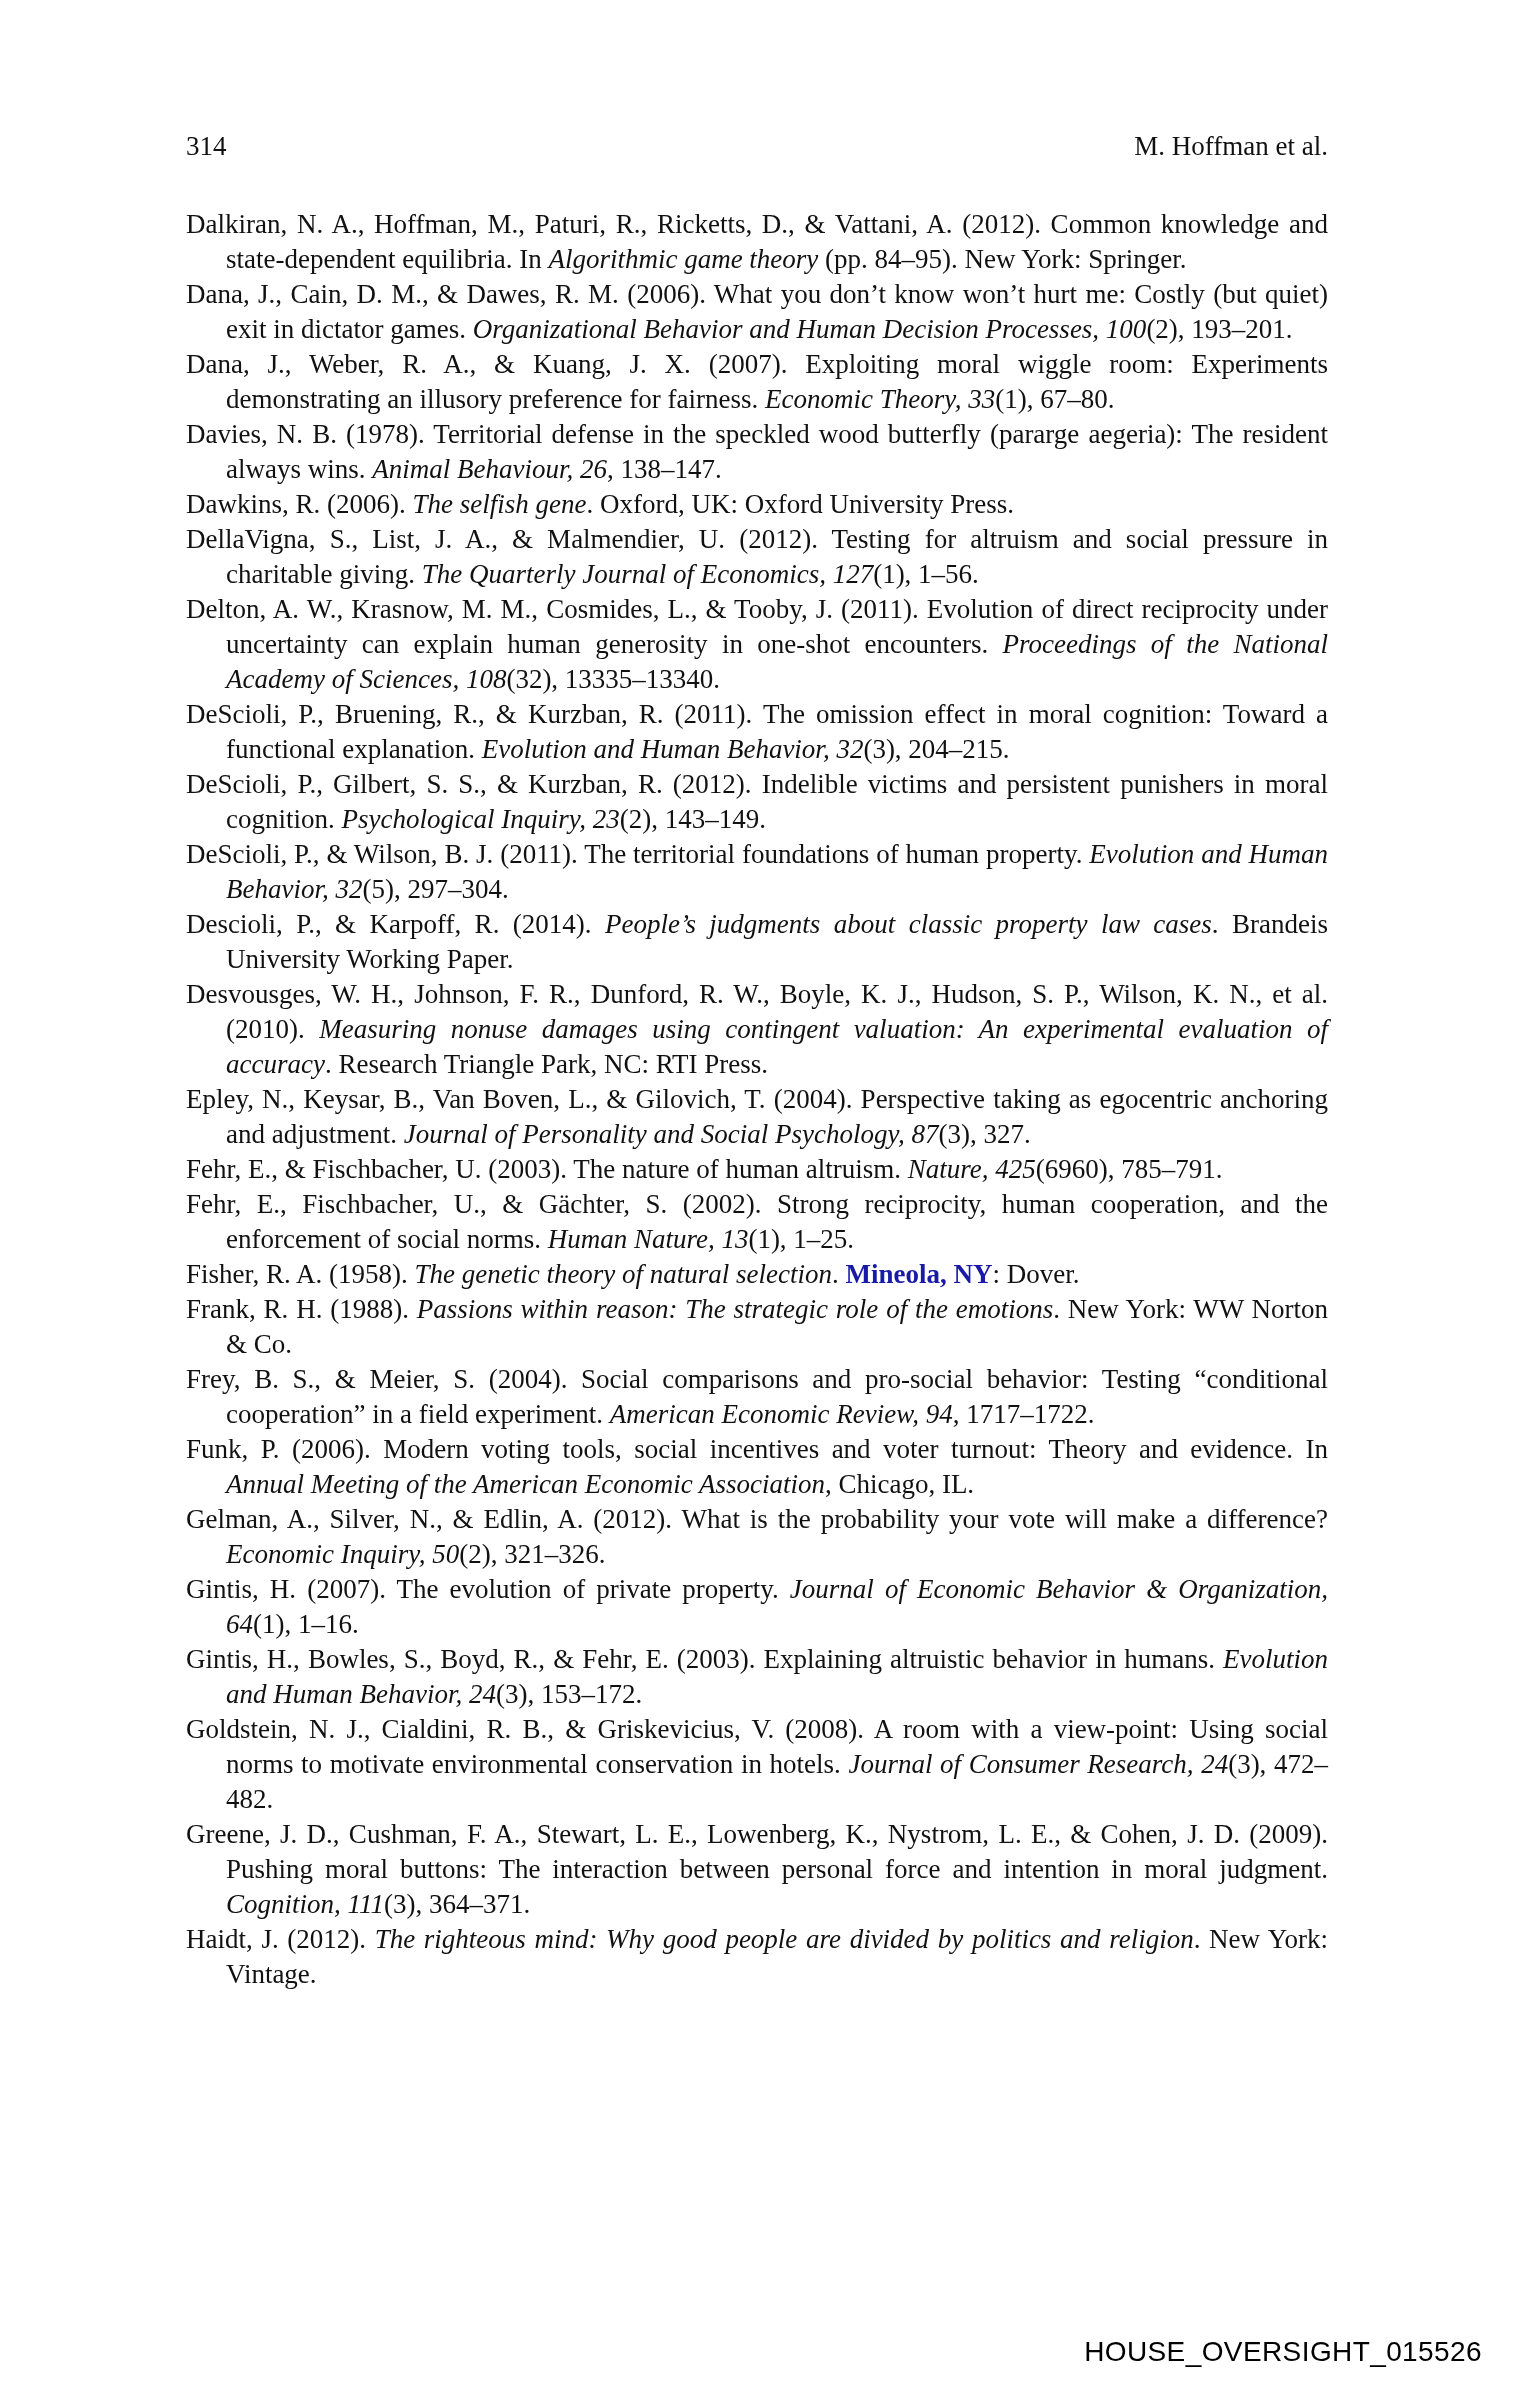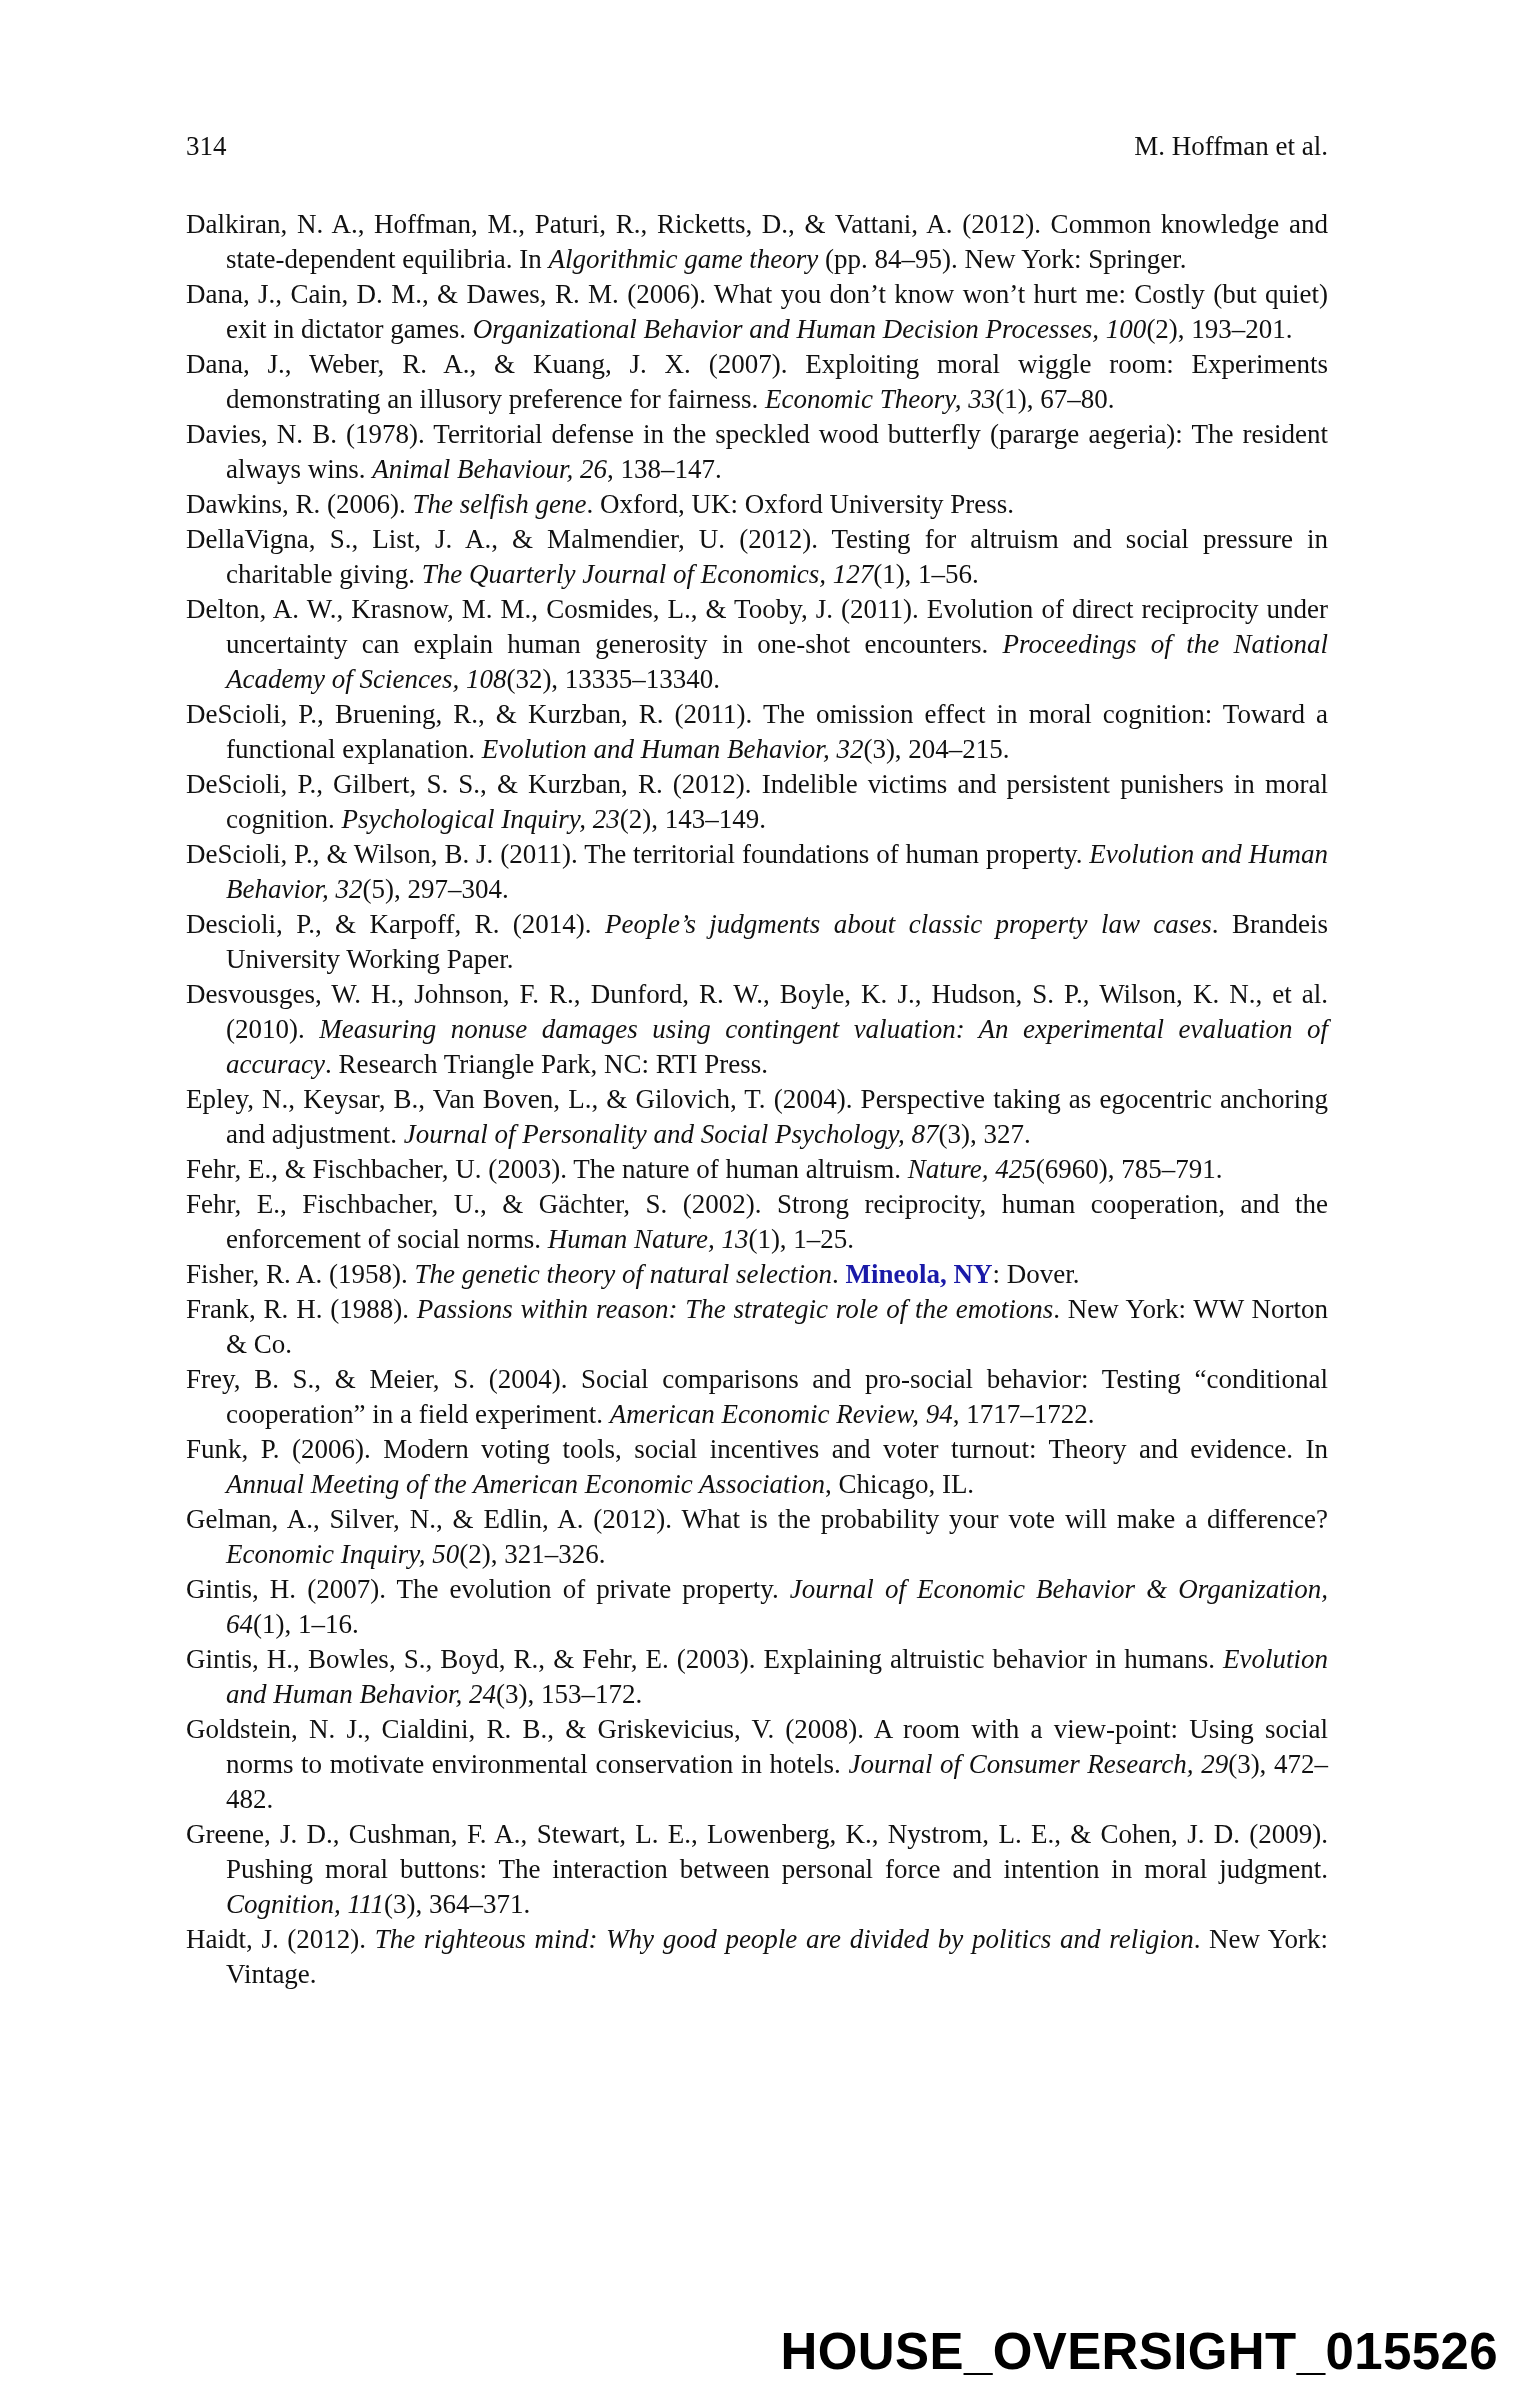--- a/index.html
+++ b/index.html
@@ -55,28 +55,27 @@
     }
     .ref i {
       font-style: italic;
     }
     .ref .link {
       color: #1a1aa8;
       font-weight: bold;
     }
     .footer-stamp {
       position: absolute;
-      right: 40px;
+      right: 56px;
       top: 2328px;
       font-family: "Liberation Sans", "DejaVu Sans", sans-serif;
-      font-size: 51px;
+      font-size: 28px;
       line-height: 47px;
       color: #000000;
       letter-spacing: 0.4px;
-      font-weight: bold;
     }
   </style>
 </head>
 <body>
 
 <div class="running-header">
   <span class="page-number">314</span>
   <span class="running-title">M. Hoffman et al.</span>
 </div>
 
@@ -96,19 +95,19 @@
     <li class="ref"><span>Epley, N., Keysar, B., Van Boven, L., &amp; Gilovich, T. (2004). Perspective taking as egocentric anchoring and adjustment. </span><i>Journal of Personality and Social Psychology, 87</i><span>(3), 327.</span></li>
     <li class="ref"><span>Fehr, E., &amp; Fischbacher, U. (2003). The nature of human altruism. </span><i>Nature, 425</i><span>(6960), 785–791.</span></li>
     <li class="ref"><span>Fehr, E., Fischbacher, U., &amp; Gächter, S. (2002). Strong reciprocity, human cooperation, and the enforcement of social norms. </span><i>Human Nature, 13</i><span>(1), 1–25.</span></li>
     <li class="ref"><span>Fisher, R. A. (1958). </span><i>The genetic theory of natural selection</i><span>. </span><span class="link" style="color: rgb(26, 26, 168);">Mineola, NY</span><span>: Dover.</span></li>
     <li class="ref"><span>Frank, R. H. (1988). </span><i>Passions within reason: The strategic role of the emotions</i><span>. New York: WW Norton &amp; Co.</span></li>
     <li class="ref"><span>Frey, B. S., &amp; Meier, S. (2004). Social comparisons and pro-social behavior: Testing “conditional cooperation” in a field experiment. </span><i>American Economic Review, 94</i><span>, 1717–1722.</span></li>
     <li class="ref"><span>Funk, P. (2006). Modern voting tools, social incentives and voter turnout: Theory and evidence. In </span><i>Annual Meeting of the American Economic Association</i><span>, Chicago, IL.</span></li>
     <li class="ref"><span>Gelman, A., Silver, N., &amp; Edlin, A. (2012). What is the probability your vote will make a differ­ence? </span><i>Economic Inquiry, 50</i><span>(2), 321–326.</span></li>
     <li class="ref"><span>Gintis, H. (2007). The evolution of private property. </span><i>Journal of Economic Behavior &amp; Organization, 64</i><span>(1), 1–16.</span></li>
     <li class="ref"><span>Gintis, H., Bowles, S., Boyd, R., &amp; Fehr, E. (2003). Explaining altruistic behavior in humans. </span><i>Evolution and Human Behavior, 24</i><span>(3), 153–172.</span></li>
-    <li class="ref"><span>Goldstein, N. J., Cialdini, R. B., &amp; Griskevicius, V. (2008). A room with a view-point: Using social norms to motivate environmental conservation in hotels. </span><i>Journal of Consumer Research, 29</i><span>(3), 472–482.</span></li>
+    <li class="ref"><span>Goldstein, N. J., Cialdini, R. B., &amp; Griskevicius, V. (2008). A room with a view-point: Using social norms to motivate environmental conservation in hotels. </span><i>Journal of Consumer Research, 24</i><span>(3), 472–482.</span></li>
     <li class="ref"><span>Greene, J. D., Cushman, F. A., Stewart, L. E., Lowenberg, K., Nystrom, L. E., &amp; Cohen, J. D. (2009). Pushing moral buttons: The interaction between personal force and intention in moral judgment. </span><i>Cognition, 111</i><span>(3), 364–371.</span></li>
     <li class="ref"><span>Haidt, J. (2012). </span><i>The righteous mind: Why good people are divided by politics and religion</i><span>. New York: Vintage.</span></li>
   </ul>
 
 <div class="footer-stamp">HOUSE_OVERSIGHT_015526</div>
 
 
 </body></html>

